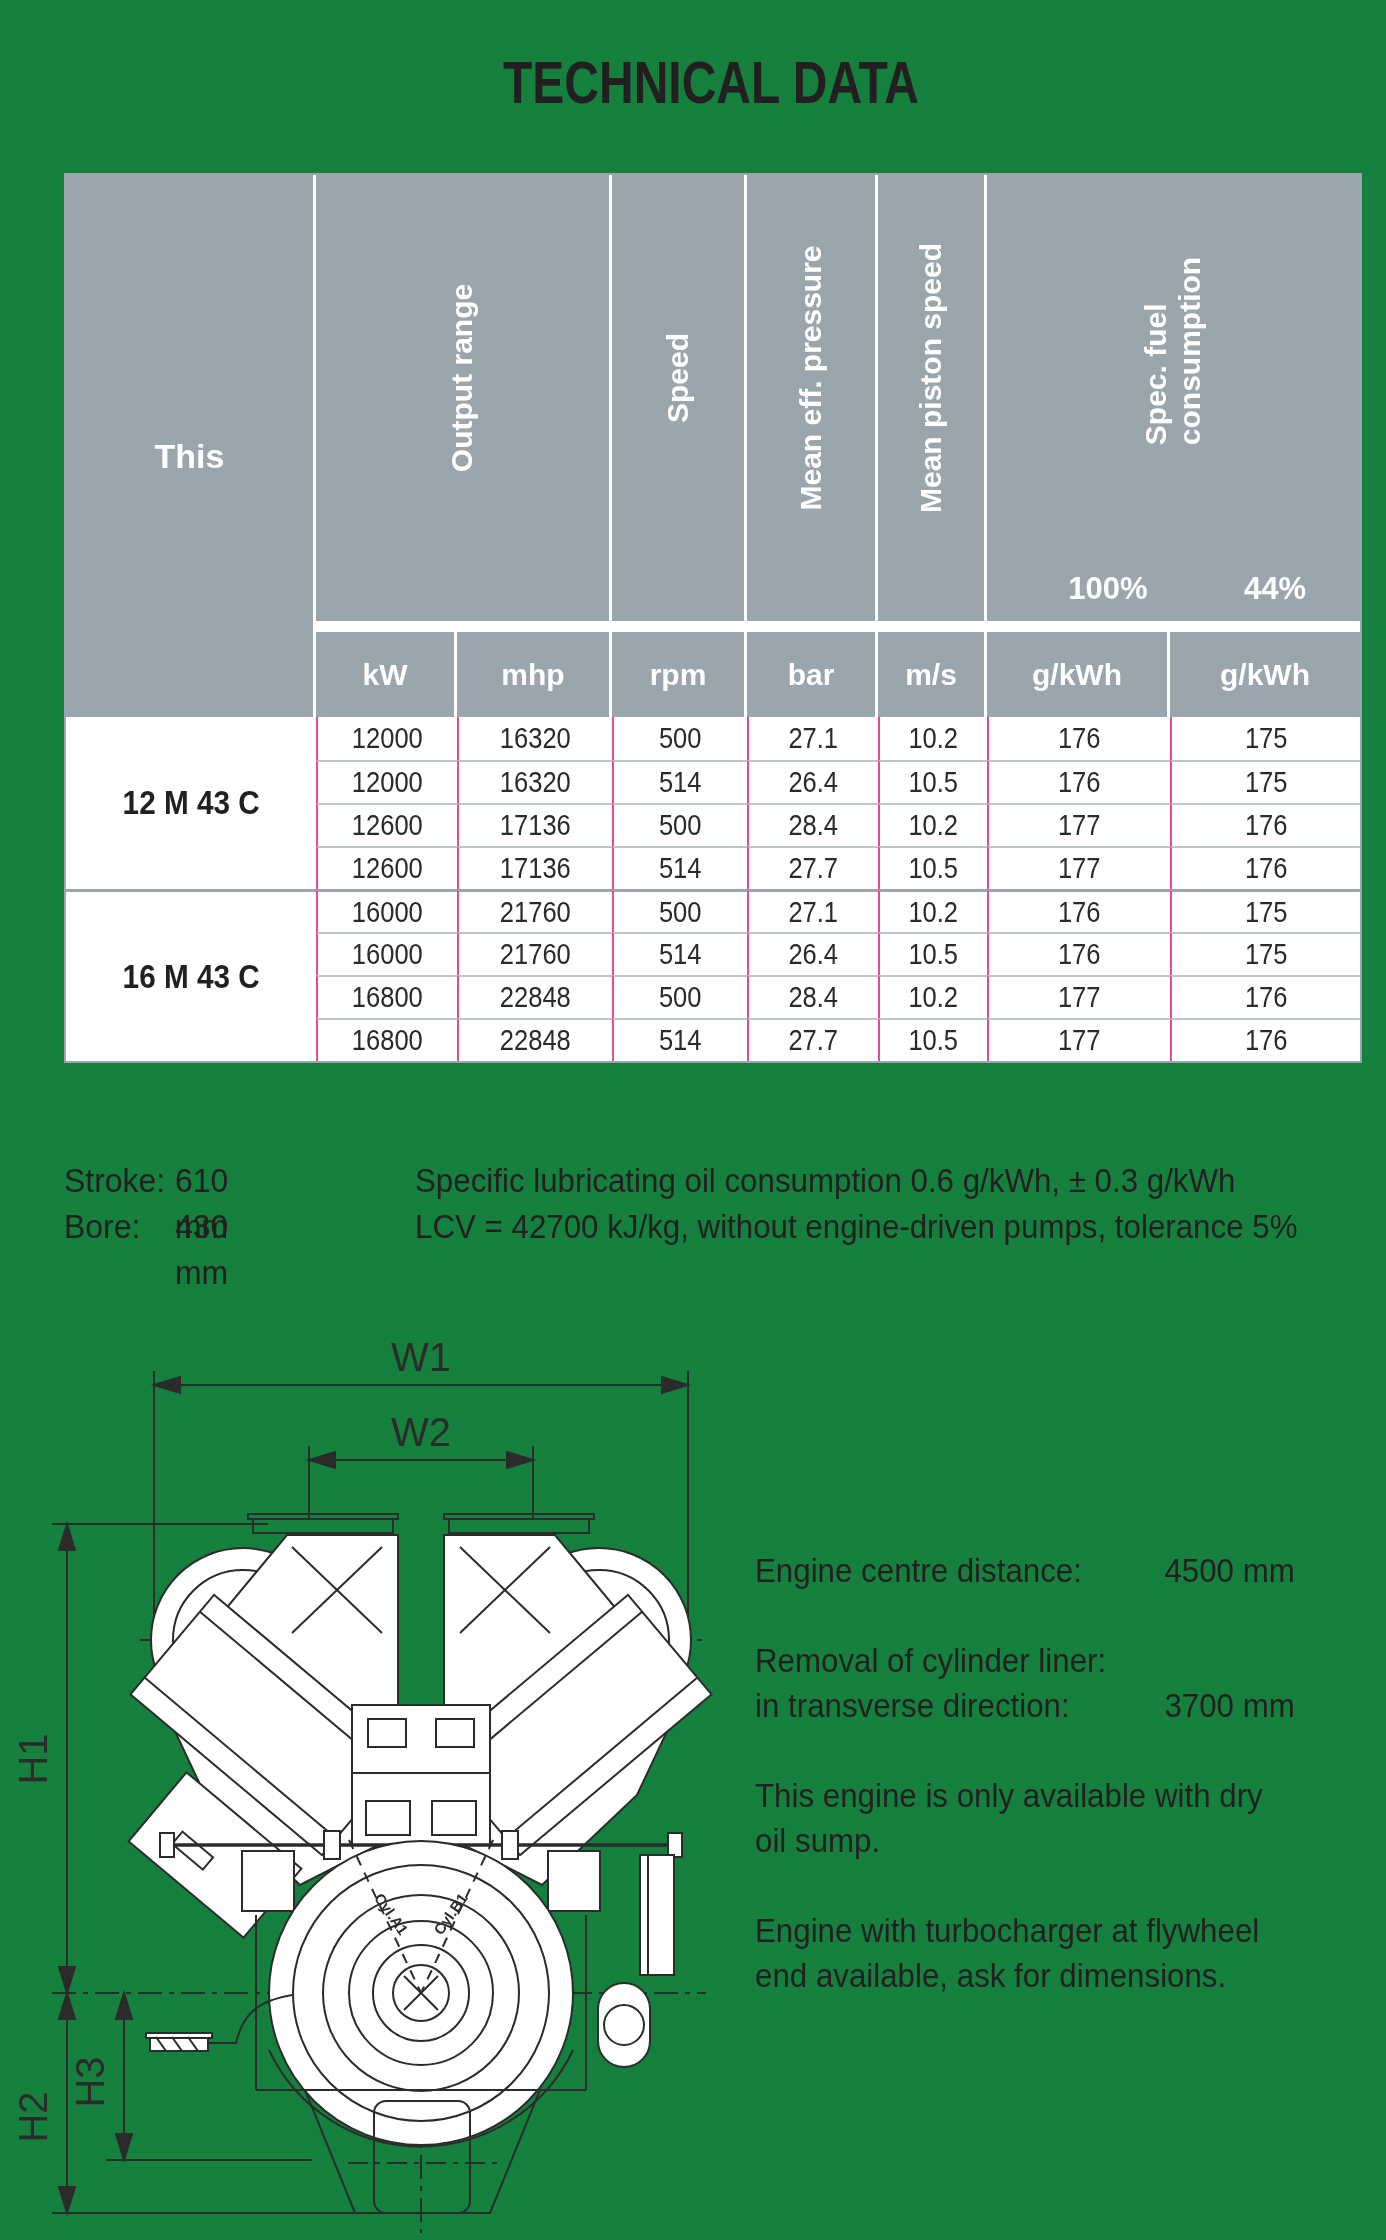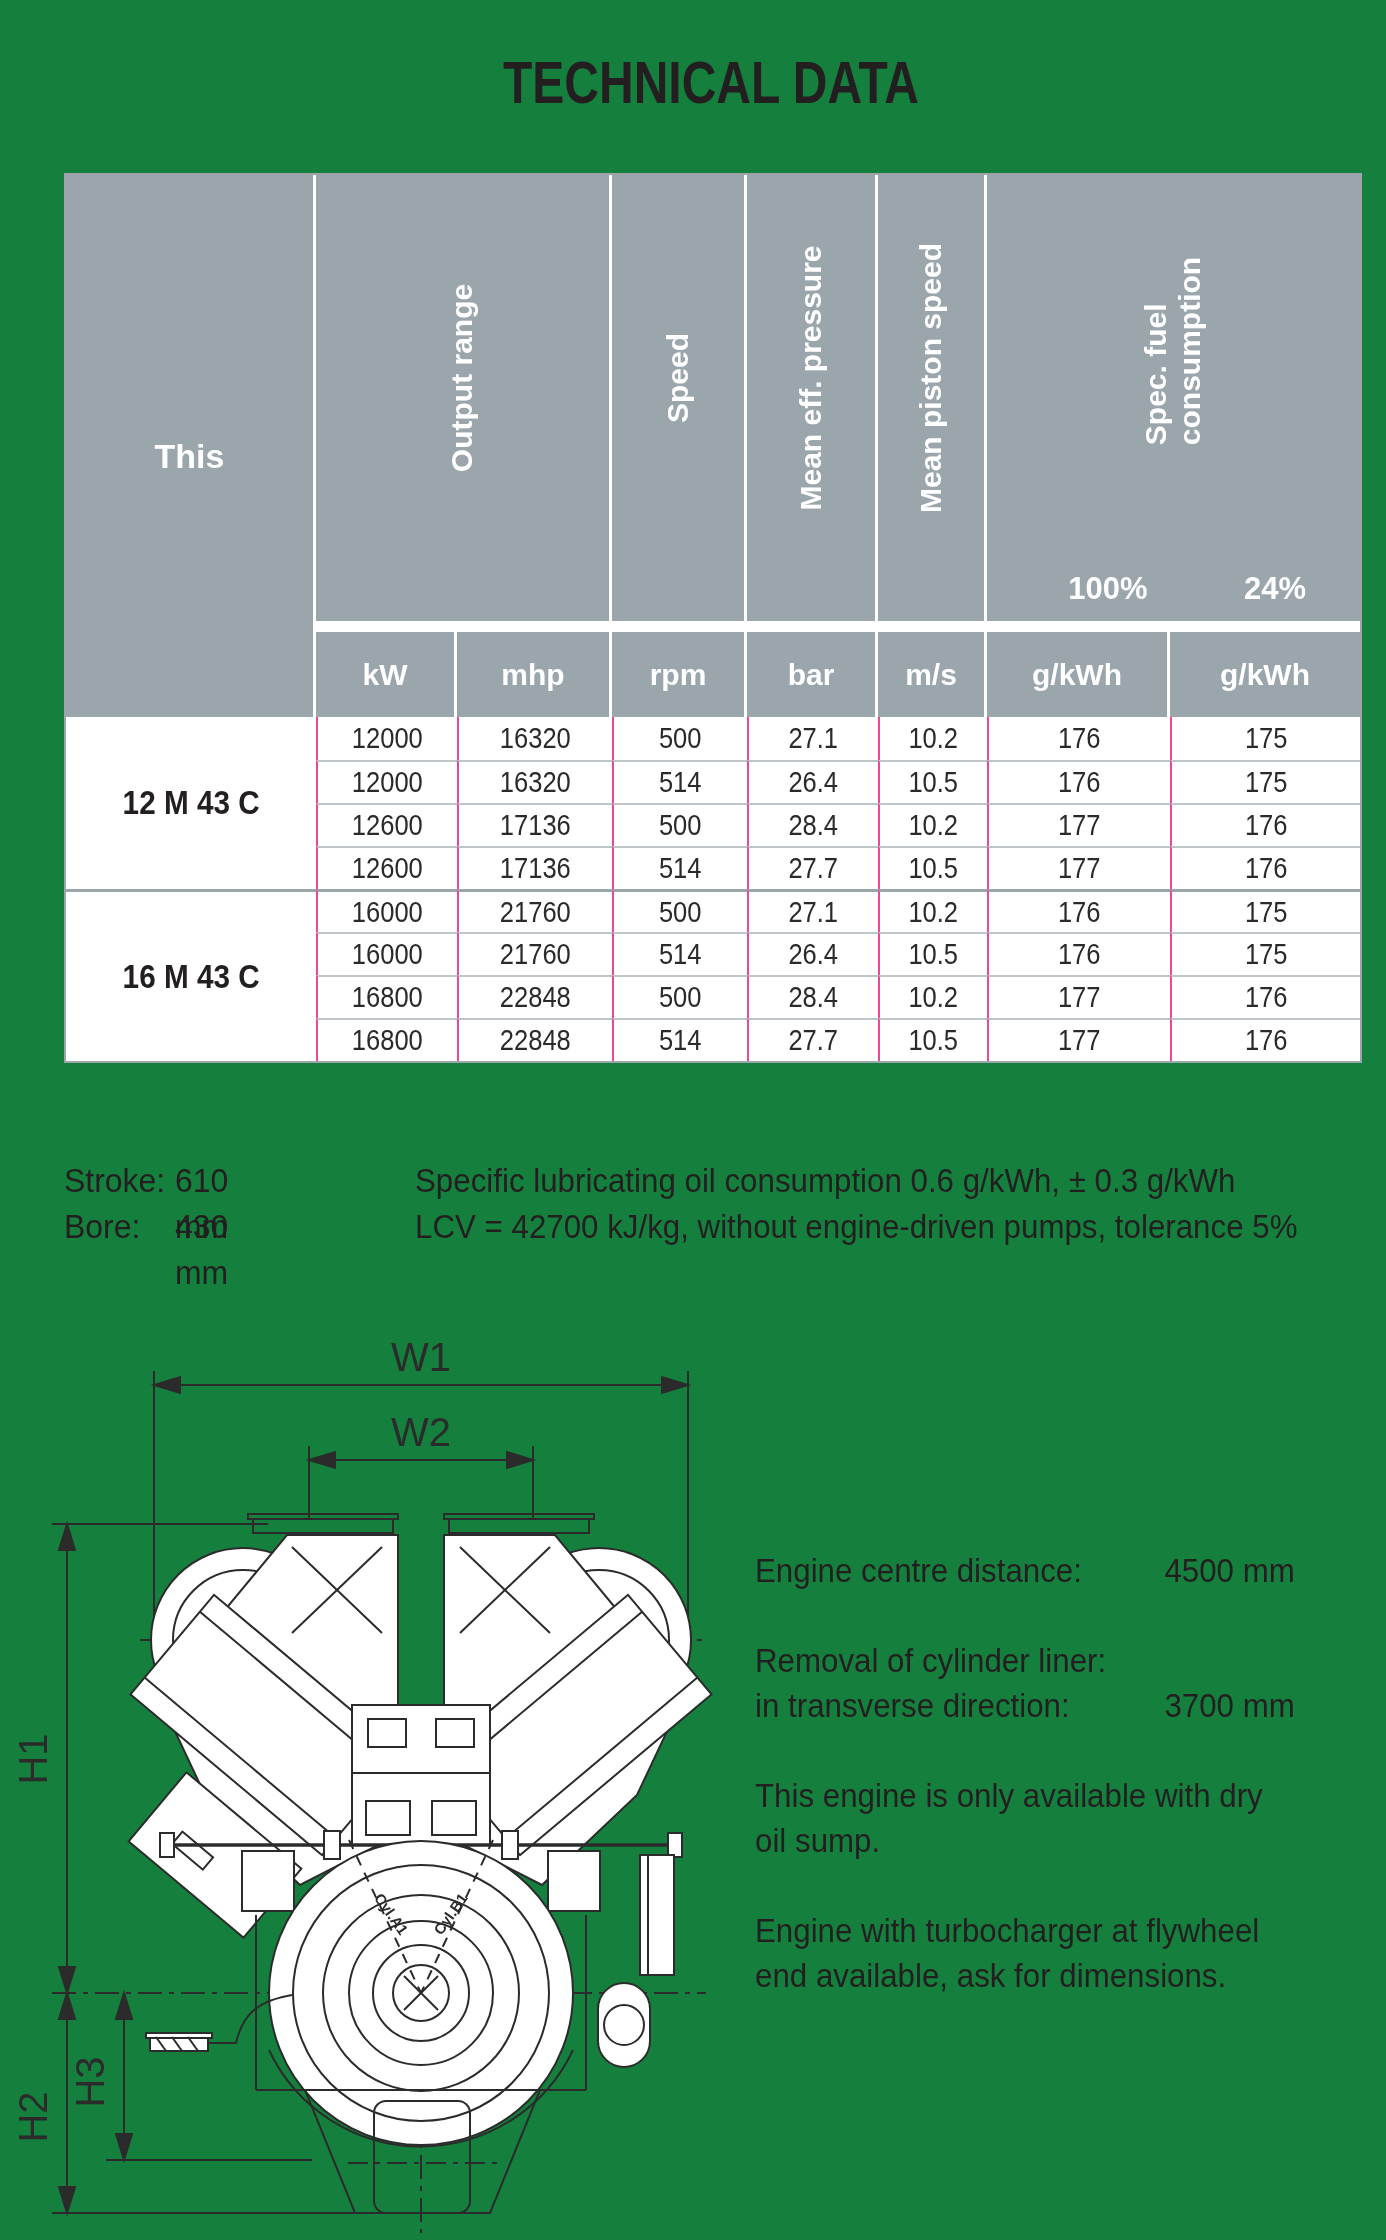--- a/index.html
+++ b/index.html
@@ -93,21 +93,21 @@
           <span class="vtext">Mean piston speed</span>
         </div>
     </div>
     <div class="hc c-sfc wb">
       <div class="vwrap">
         <span class="vtext"><span>Spec. fuel</span>
 <span>consumption</span></span>
       </div>
       <div class="pctrow">
         <span class="pct pct100">100%</span>
-        <span class="pct pct85">24%</span>
+        <span class="pct pct85">44%</span>
       </div>
     </div>
 
     <div class="uc wr" style="grid-area:2/2/3/3">
         <span>kW</span>
       </div>
     <div class="uc wr" style="grid-area:2/3/3/4">
         <span>mhp</span>
       </div>
     <div class="uc wr" style="grid-area:2/4/3/5">

